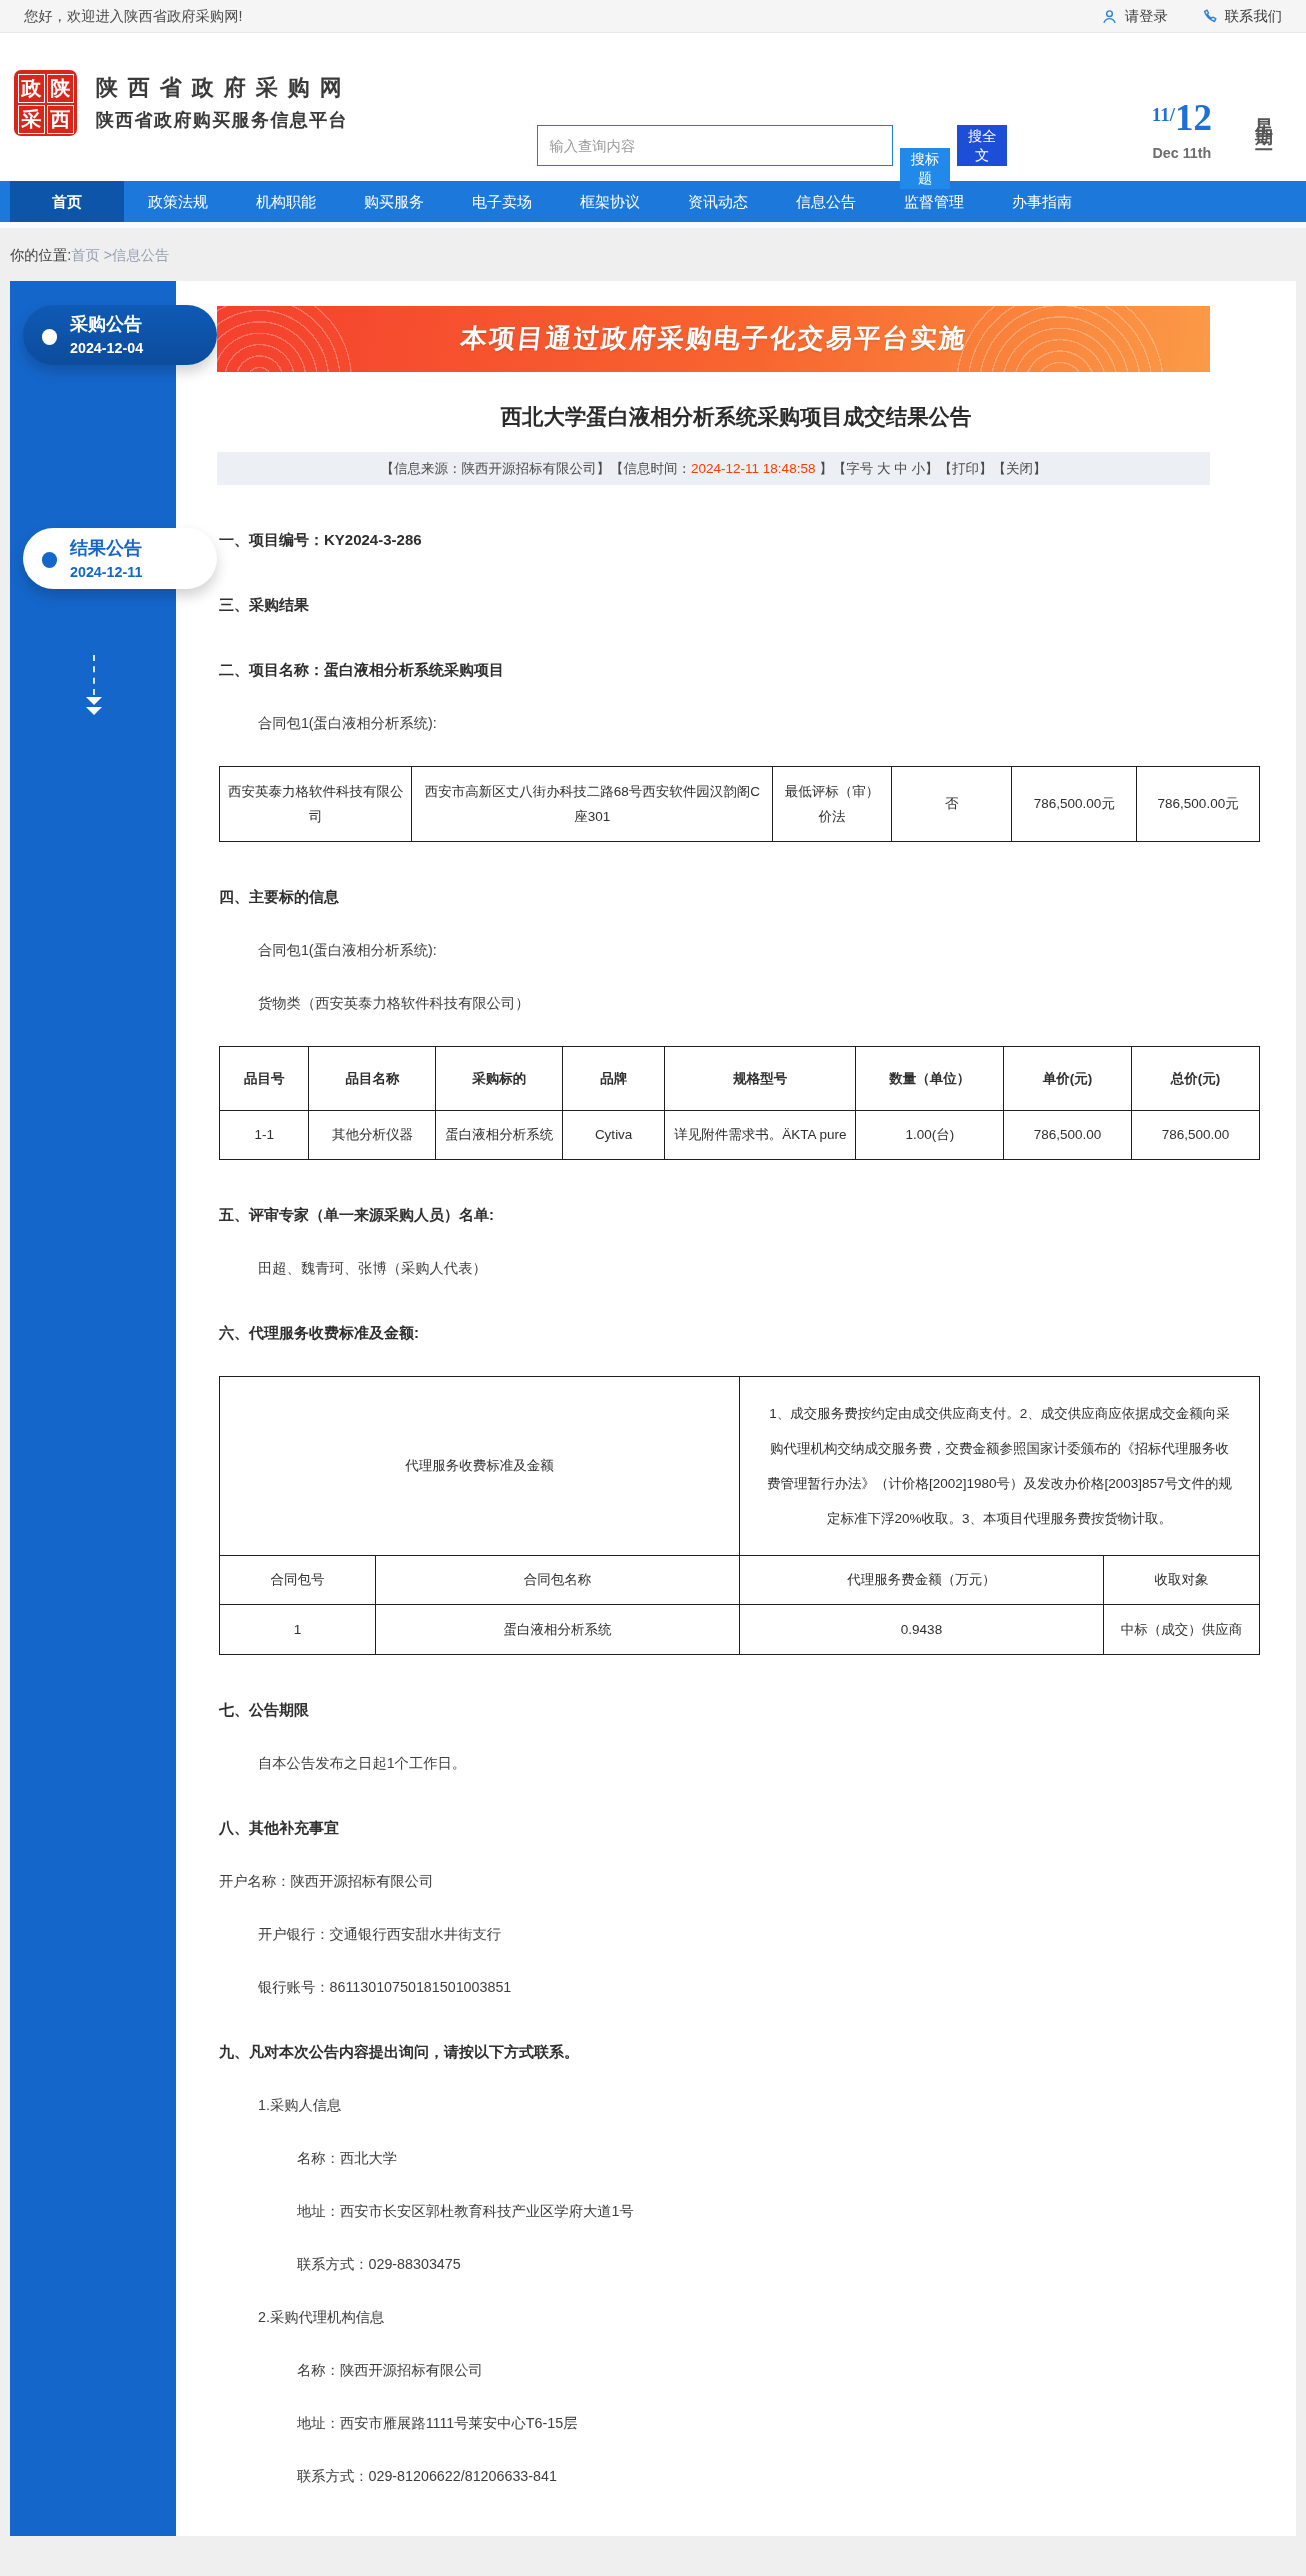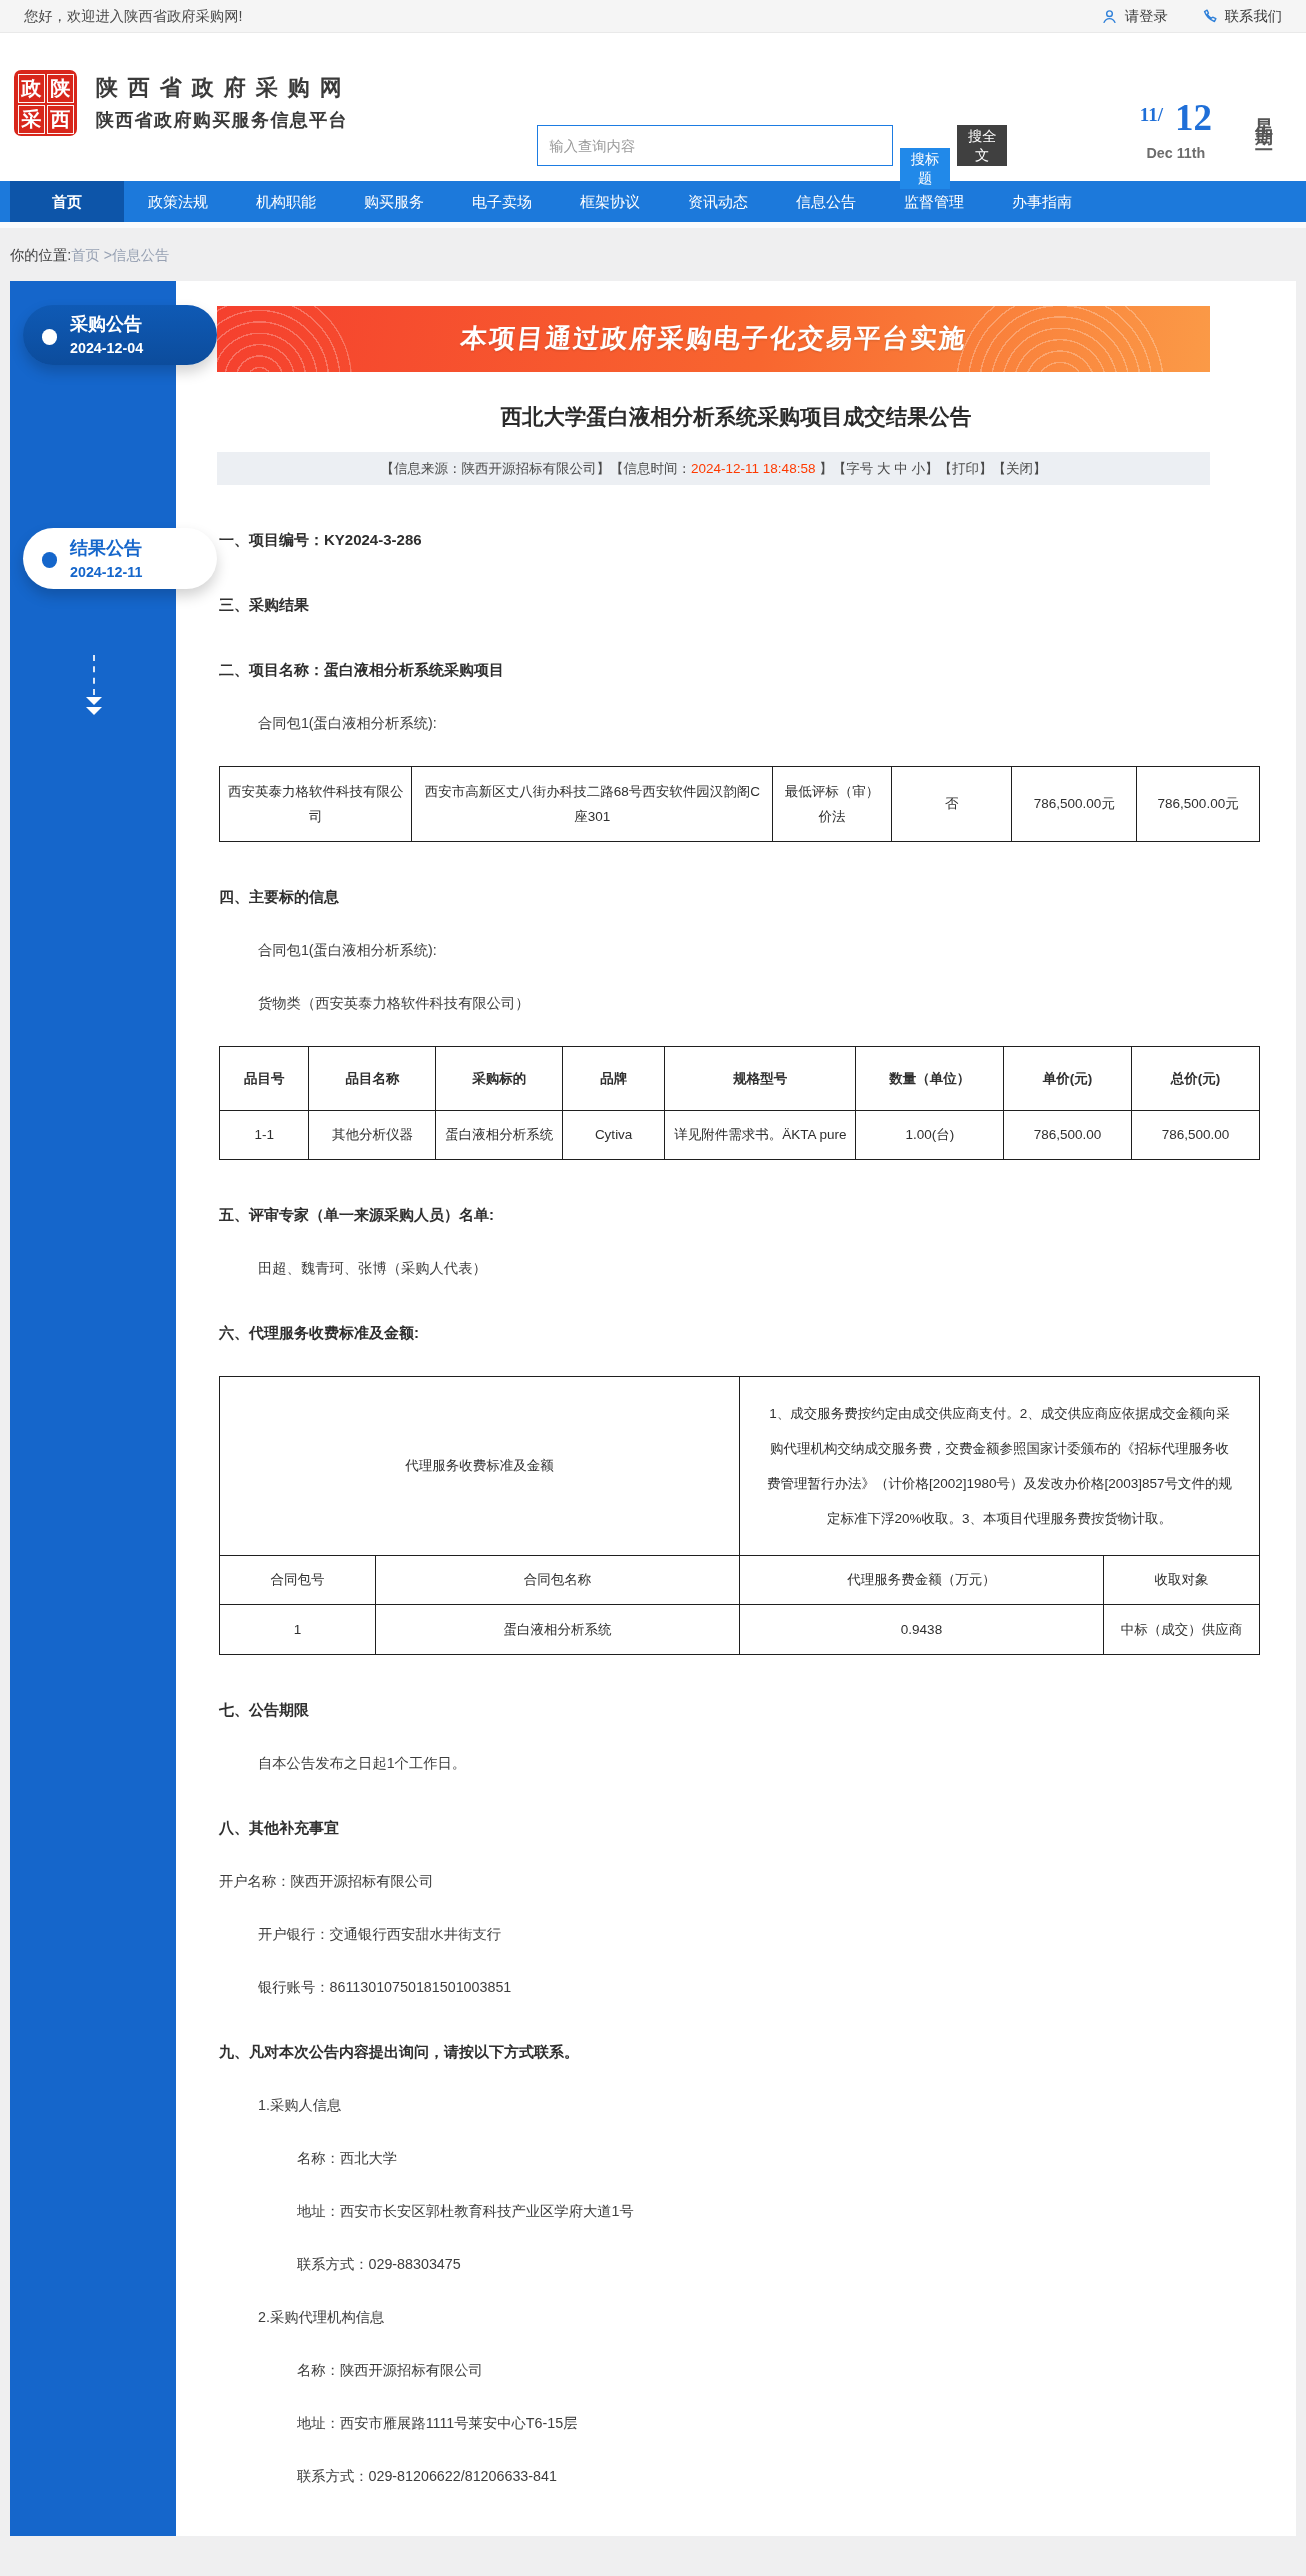--- a/index.html
+++ b/index.html
@@ -27,24 +27,24 @@
   .site-title{font-size:22px;font-weight:bold;color:#3a3a3a;letter-spacing:10px;line-height:1;}
   .site-subtitle{font-size:18px;font-weight:bold;color:#3a3a3a;letter-spacing:1.4px;margin-top:11.4px;line-height:1;}
   .search-group{position:absolute;left:537px;top:92px;display:flex;}
   .search-input{width:356px;height:41px;border:1.4px solid #1d7ce2;box-sizing:border-box;
     font-size:14.3px;padding:0 11.4px;color:#333;outline:none;background:#fff;
     font-family:"Liberation Sans","DejaVu Sans",sans-serif;}
   .search-input::placeholder{color:#9a9a9a;}
   .btn-search{height:41px;border:none;color:#fff;font-size:14.3px;padding:0 8.6px;
     margin-left:7.1px;cursor:pointer;font-family:inherit;}
   .btn-title{background:#2189e9;width:50px;margin-top:23px;}
-  .btn-full{background:#404040;width:50px;}
+  .btn-full{background:#1d4ed8;width:50px;}
   .date-block{position:absolute;right:94px;top:66px;text-align:center;color:#1f6fd8;
     font-family:"Liberation Serif","DejaVu Serif",serif;}
-  .date-md{display:flex;align-items:flex-start;justify-content:flex-end;line-height:1;gap:12px;}
+  .date-md{display:flex;align-items:flex-start;justify-content:flex-end;line-height:1;}
   .date-month{font-size:19px;font-weight:bold;margin-top:5.7px;}
   .date-day{font-size:37px;font-weight:bold;}
   .date-en{font-family:"Liberation Sans","DejaVu Sans",sans-serif;
     font-size:14.3px;font-weight:bold;color:#6d6d6d;margin-top:8.6px;}
   .weekday{position:absolute;right:30px;top:71px;writing-mode:vertical-rl;
     font-size:18px;font-weight:bold;color:#555;letter-spacing:8.6px;}
   
   .nav{background:#1c79db;height:41px;display:flex;padding-left:10px;}
   .nav-item{width:108px;line-height:41px;text-align:center;color:#fff;
     font-size:15px;cursor:pointer;text-decoration:none;display:block;}

